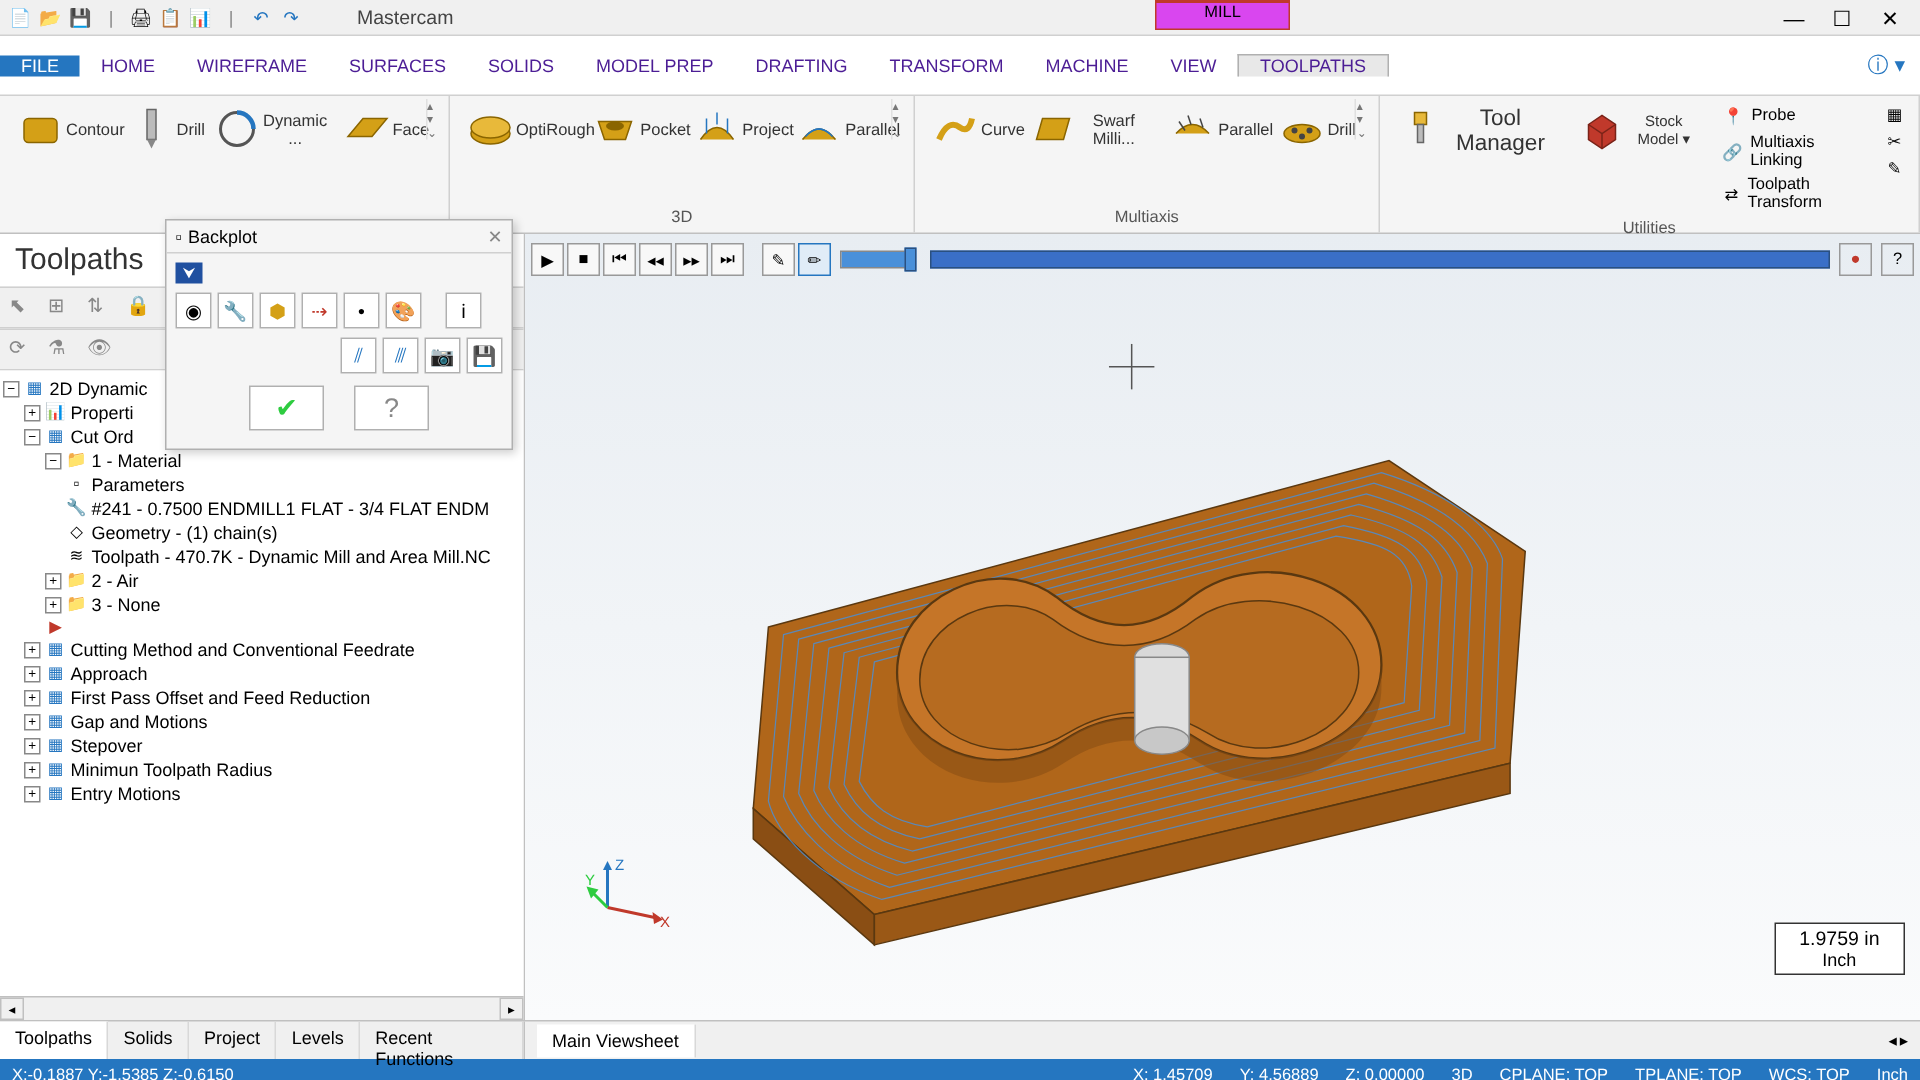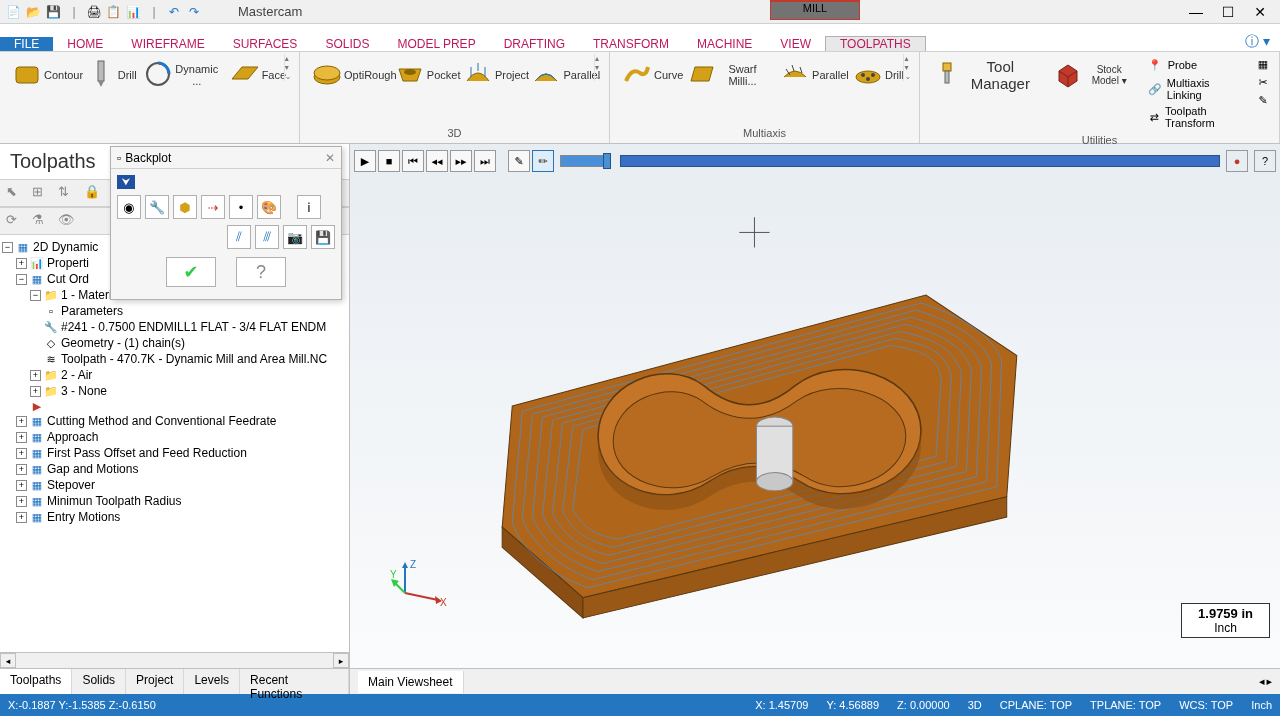--- a/index.html
+++ b/index.html
@@ -3,27 +3,27 @@
 <meta charset="utf-8">
 <style>
 * { margin: 0; padding: 0; box-sizing: border-box; font-family: 'Segoe UI', Tahoma, sans-serif; }
 body { width: 1280px; height: 720px; overflow: hidden; background: #fff; font-size: 11px; }
 
 
 .titlebar { height: 24px; background: #f0f0f0; display: flex; align-items: center; border-bottom: 1px solid #d0d0d0; }
 .qat { display: flex; gap: 4px; padding: 0 6px; align-items: center; }
 .qat-icon { width: 16px; height: 16px; display: flex; align-items: center; justify-content: center; font-size: 12px; cursor: pointer; }
 .title-text { margin-left: 30px; font-size: 13px; color: #444; }
-.mill-tab { position: absolute; left: 770px; top: 0; width: 90px; height: 20px; border: 1px solid #c0392b; border-top: 2px solid #c0392b; text-align: center; font-size: 11px; background: #737373; }
+.mill-tab { position: absolute; left: 770px; top: 0; width: 90px; height: 20px; border: 1px solid #c0392b; border-top: 2px solid #c0392b; text-align: center; font-size: 11px; background: #d946ef; }
 .win-controls { margin-left: auto; display: flex; gap: 12px; padding-right: 10px; }
 .win-btn { width: 20px; height: 20px; display: flex; align-items: center; justify-content: center; cursor: pointer; font-size: 14px; }
 
 
-.menubar { height: 28px; background: #fff; display: flex; align-items: flex-end; border-bottom: 1px solid #d0d0d0; }
-.menu-item { padding: 0 14px; display: flex; align-items: center; font-size: 12px; color: #be185d; cursor: pointer; }
+.menubar { height: 40px; background: #fff; display: flex; align-items: center; border-bottom: 1px solid #d0d0d0; }
+.menu-item { padding: 0 14px; display: flex; align-items: center; font-size: 12px; color: #4c1d95; cursor: pointer; }
 .menu-item.file { background: #2576c0; color: #fff; }
 .menu-item.active { background: #e8e8e8; border: 1px solid #b0b0b0; border-bottom: none; }
 .help-icon { margin-left: auto; padding: 0 10px; display: flex; align-items: center; color: #2576c0; font-size: 14px; }
 
 
 .ribbon { height: 92px; background: #f5f5f5; display: flex; border-bottom: 1px solid #c0c0c0; }
 .ribbon-group { border-right: 1px solid #d0d0d0; display: flex; flex-direction: column; padding: 2px 4px; }
 .ribbon-items { display: flex; gap: 2px; flex: 1; align-items: flex-start; }
 .ribbon-btn { display: flex; flex-direction: row; align-items: center; justify-content: flex-start; padding: 2px 6px; cursor: pointer; min-width: 52px; }
 .ribbon-btn-icon { width: 36px; height: 36px; display: flex; align-items: center; justify-content: center; font-size: 22px; margin-bottom: 2px; }
@@ -76,21 +76,21 @@
 .speed-thumb { position: absolute; left: 42px; top: -3px; width: 8px; height: 16px; background: #4a90d9; border: 1px solid #2a5080; }
 .progress-track { flex: 1; height: 12px; background: #3a6fc7; border: 1px solid #2a5080; margin-left: 6px; position: relative; }
 .trace-btn { width: 22px; height: 22px; border: 1px solid #999; display:flex;align-items:center;justify-content:center; margin-left:4px; }
 
 .model-area { position: absolute; top: 40px; left: 0; right: 0; bottom: 40px; }
 .model-svg { width: 100%; height: 100%; }
 
 .gnomon { position: absolute; left: 40px; bottom: 60px; width: 60px; height: 50px; }
 
 .scale-box { position: absolute; right: 10px; bottom: 30px; border: 1px solid #333; padding: 2px 16px; background: #fff; text-align: center; }
-.scale-val { font-weight: bold; font-size: 13px; }
+.scale-val { font-weight: normal; font-size: 13px; }
 .scale-unit { font-size: 12px; }
 
 
 .bottom-tabs { height: 26px; background: #f0f0f0; display: flex; border-top: 1px solid #c0c0c0; }
 .bottom-tabs-left { width: 350px; display: flex; border-right: 1px solid #c0c0c0; }
 .bottom-tabs-right { flex: 1; display: flex; align-items: center; padding: 0 8px; }
 .btab { padding: 4px 10px; font-size: 12px; cursor: pointer; border-right: 1px solid #d8d8d8; }
 .btab.active { background: #fff; }
 .vtab-nav { margin-left: auto; display: flex; gap: 2px; }
 

